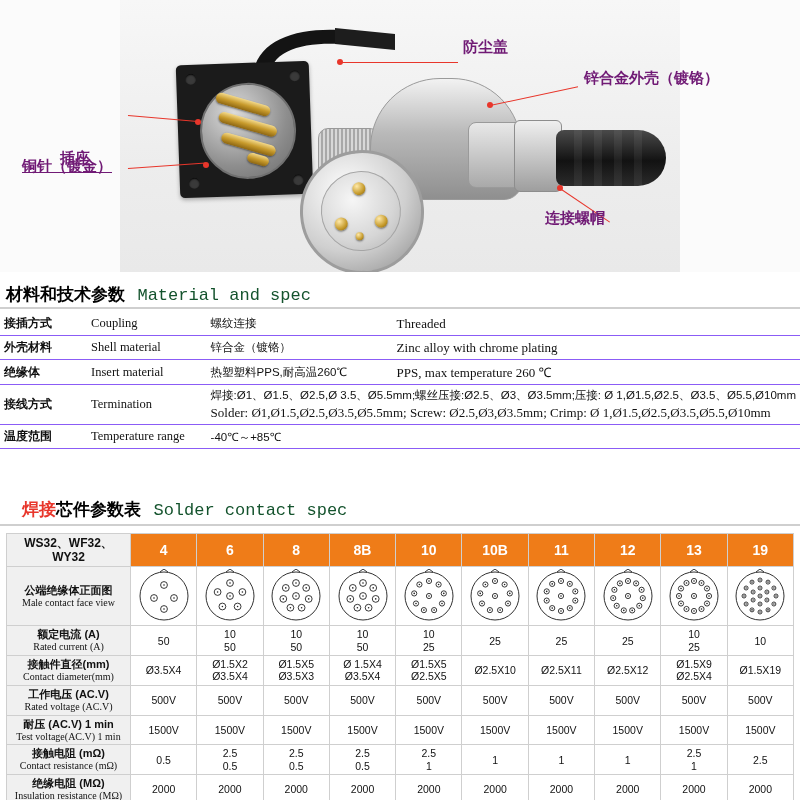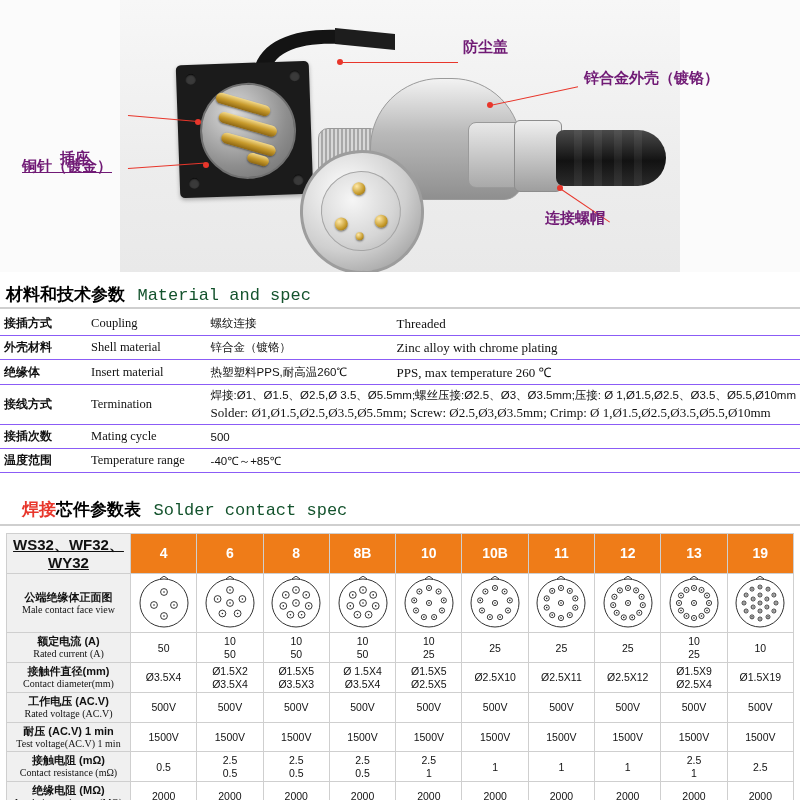--- a/index.html
+++ b/index.html
@@ -132,21 +132,21 @@
     padding:2px 1px;
   }
   .solder td.rowhead{
     background:#f0f0f0;font-weight:bold;font-size:11px;width:124px;text-align:center;
   }
   .solder td.rowhead .en{display:block;font-weight:normal;font-size:10px;font-family:"Liberation Serif",serif;}
   .solder tr.head td{
     background:#ef7c18;color:#fff;font-weight:bold;font-size:14px;height:24px;
   }
   .solder tr.head td.rowhead{
-    background:#f0f0f0;color:#111;font-size:15px;text-decoration:underline;
+    background:#f0f0f0;color:#111;font-size:12px;
   }
   .solder .face{height:56px;padding:1px;}
   .face-svg{display:block;margin:0 auto;}
 </style>
 </head>
 <body>
 
 <div class="photo">
   <div class="bg-gray"></div>
 
@@ -237,26 +237,20 @@
     <td class="c-v-cn">热塑塑料PPS,耐高温260℃</td>
     <td class="c-v-en">PPS, max temperature 260 ℃</td>
   </tr>
   <tr>
     <td class="c-cn">接线方式</td>
     <td class="c-en">Termination</td>
     <td class="two-line" colspan="2">
       <div>焊接:Ø1、Ø1.5、Ø2.5,Ø 3.5、Ø5.5mm;螺丝压接:Ø2.5、Ø3、Ø3.5mm;压接: Ø 1,Ø1.5,Ø2.5、Ø3.5、Ø5.5,Ø10mm</div>
       <div class="c-v-en">Solder: Ø1,Ø1.5,Ø2.5,Ø3.5,Ø5.5mm;   Screw: Ø2.5,Ø3,Ø3.5mm;     Crimp: Ø 1,Ø1.5,Ø2.5,Ø3.5,Ø5.5,Ø10mm</div>
     </td>
-  </tr>
-  <tr>
-    <td class="c-cn">接插次数</td>
-    <td class="c-en">Mating cycle</td>
-    <td class="c-v-cn">500</td>
-    <td class="c-v-en"></td>
   </tr>
   <tr>
     <td class="c-cn">温度范围</td>
     <td class="c-en">Temperature range</td>
     <td class="c-v-cn">-40℃～+85℃</td>
     <td class="c-v-en"></td>
   </tr>
 </tbody>
   </table>
 

